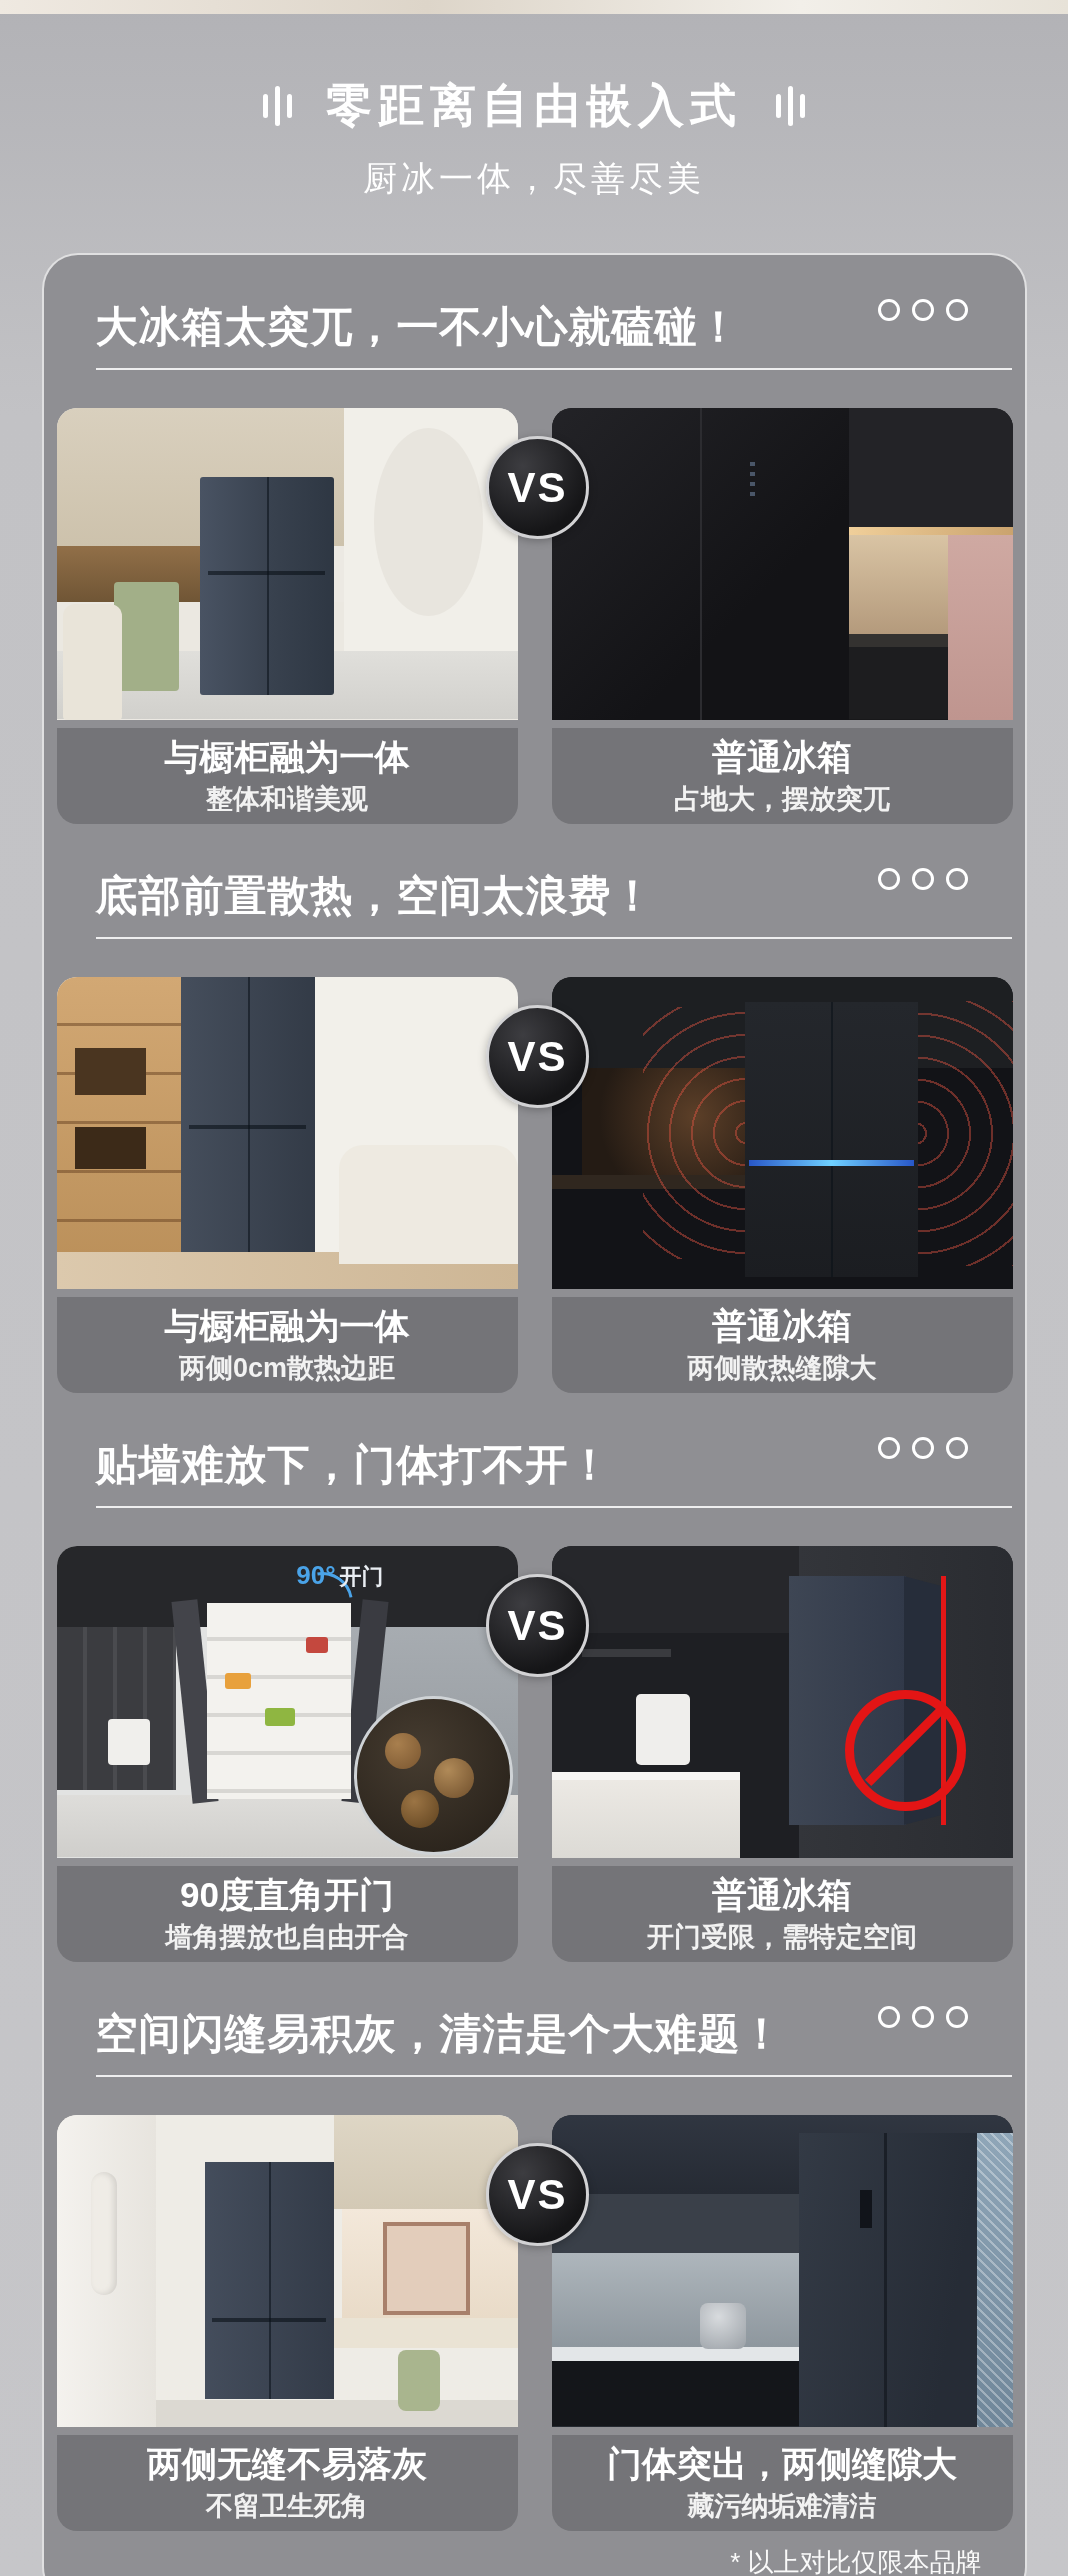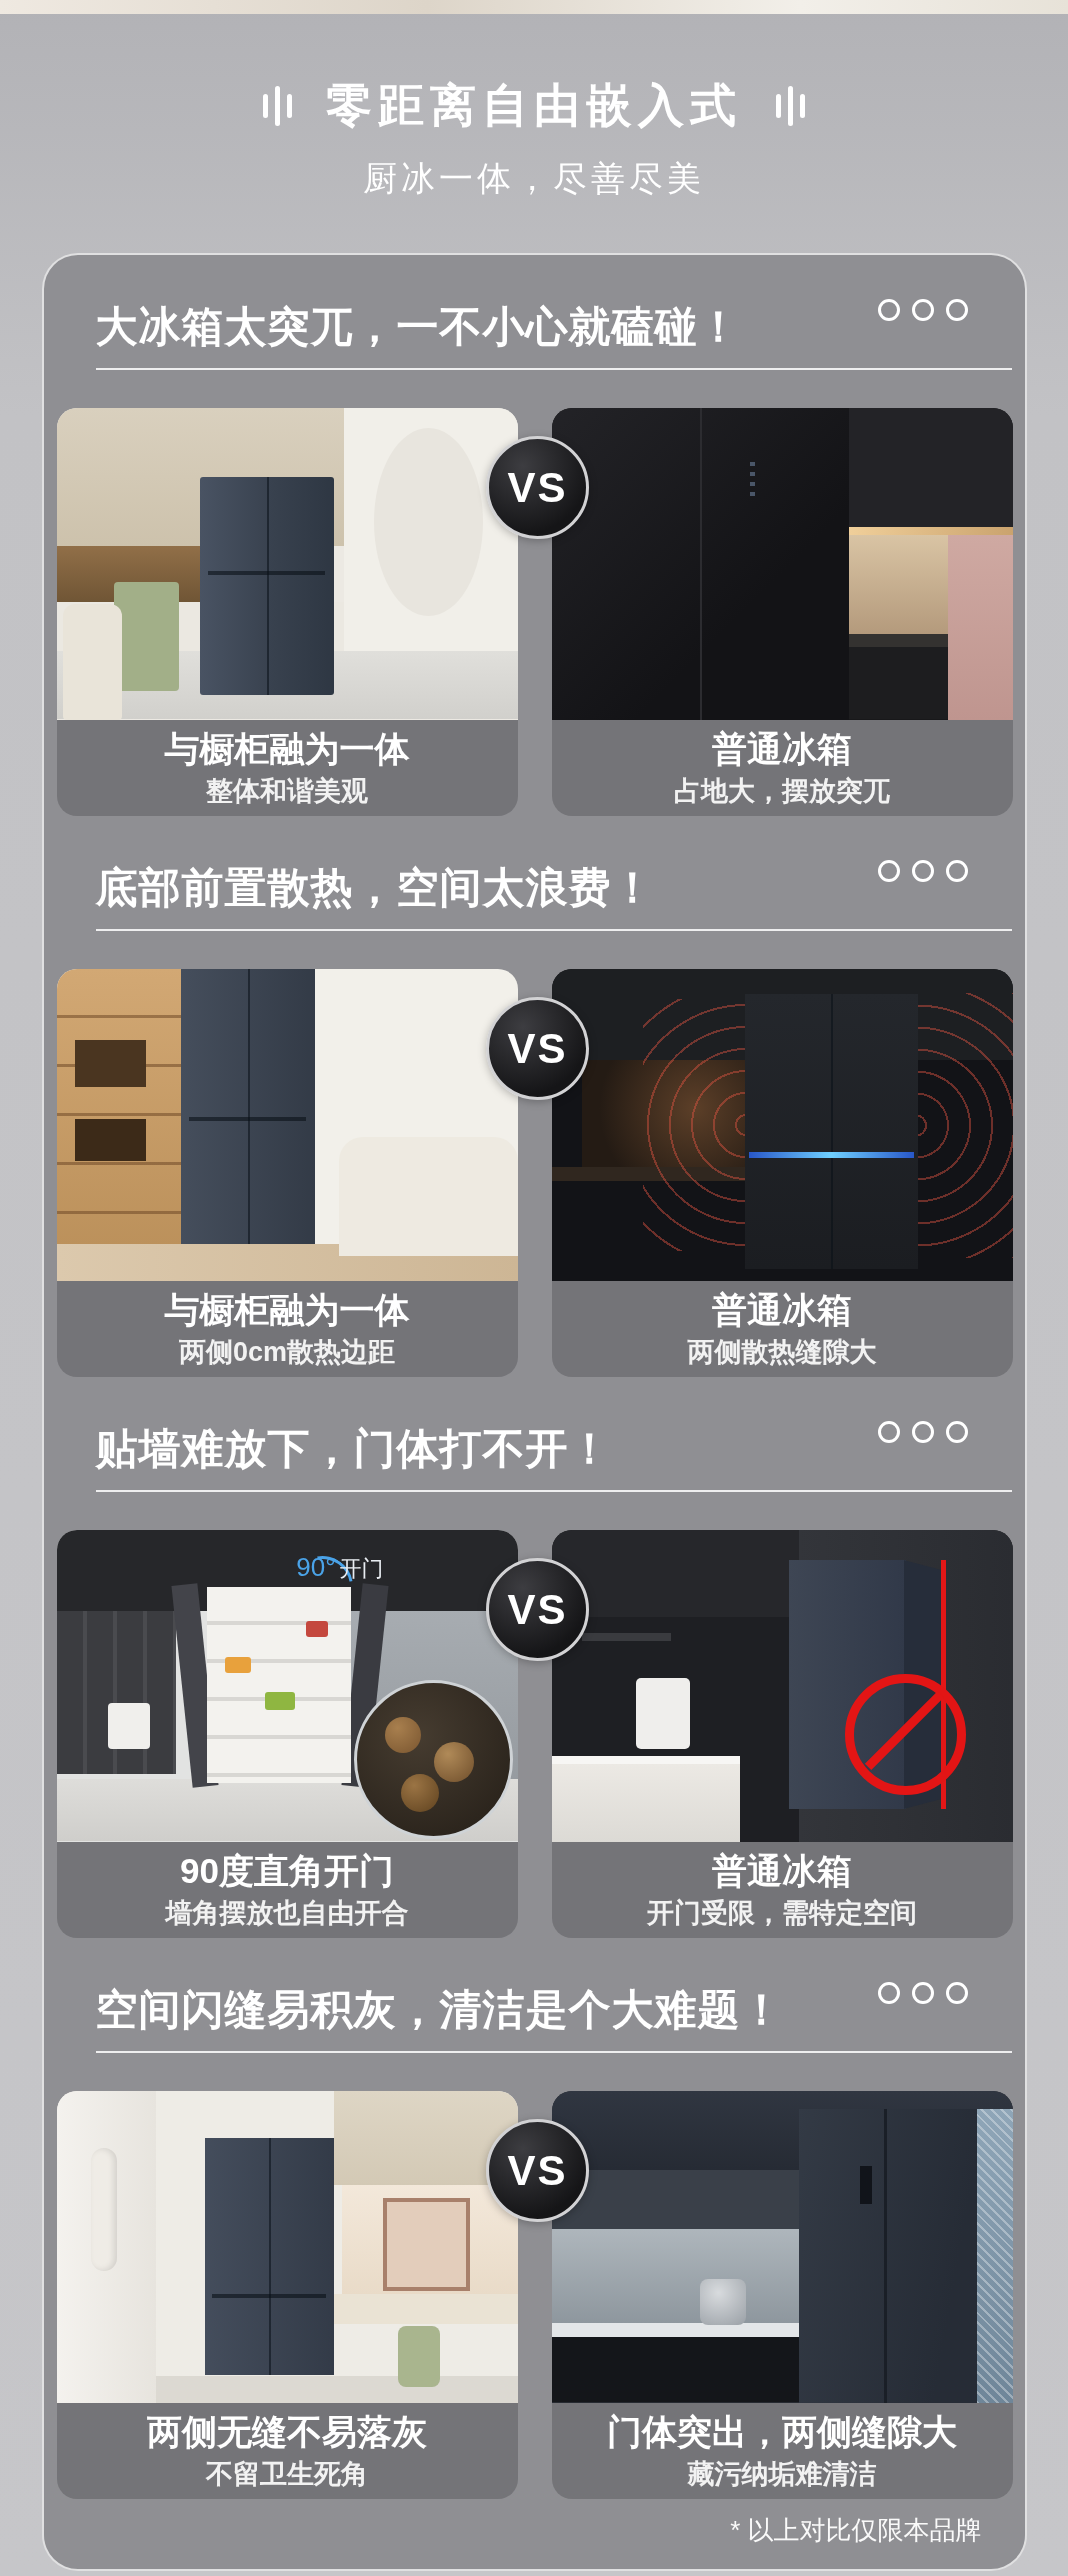--- a/index.html
+++ b/index.html
@@ -26,35 +26,35 @@
   .sec-head{display:flex;justify-content:space-between;
         margin:0 44px 0 39px;height:47px;}
   .sec-title{color:#fff;font-size:42px;font-weight:700;letter-spacing:1px;}
   .dots{display:flex;gap:12px;}
   .dots i{display:block;width:16px;height:16px;border:3px solid #fff;border-radius:50%;}
   .divider{height:0;border-top:2px solid rgba(255,255,255,.85);margin:22px 0 0 39px;}
   .compare{position:relative;margin-top:38px;display:flex;gap:34px;}
   .panel{width:461px;}
   .p-img{position:relative;width:461px;height:312px;border-radius:20px 20px 0 0;overflow:hidden;}
   .p-cap{height:96px;background:#747478;border-radius:0 0 20px 20px;
-        display:flex;flex-direction:column;align-items:center;justify-content:center;color:#fff;}
+        display:flex;flex-direction:column;align-items:center;justify-content:center;color:#fff;margin-top:8px;}
   .cap-t{font-size:35px;font-weight:700;line-height:40px;}
   .cap-s{font-size:27px;line-height:32px;margin-top:6px;color:#f2f2f2;font-weight:bold;}
   .vs{position:absolute;left:50%;top:28px;margin-left:-48px;width:97px;height:97px;
       border-radius:50%;border:3px solid #d2d2d4;z-index:5;
       background:radial-gradient(circle at 35% 28%,#3d3d41,#151517 72%);
       display:flex;align-items:center;justify-content:center;
       color:#fff;font-size:42px;font-weight:800;letter-spacing:2px;
       box-shadow:0 2px 8px rgba(0,0,0,.25);}
   .abs{position:absolute;}
   .footnote{margin:16px 30px 0 0;text-align:right;color:#fafafa;font-size:26px;line-height:30px;}
   
   .seam-v{position:absolute;left:50%;top:0;width:2px;height:100%;background:rgba(10,16,24,.55);}
   .seam-h{position:absolute;left:6%;width:88%;height:4px;background:rgba(10,16,24,.6);}
-  .anno{position:absolute;left:52%;top:14px;font-size:22px;font-weight:400;z-index:4;white-space:nowrap;margin-top:8px;}
+  .anno{position:absolute;left:52%;top:14px;font-size:22px;font-weight:700;z-index:4;white-space:nowrap;}
   .anno .deg{color:#4aa3e8;font-size:26px;}
   .anno .txt{color:#e9edf2;margin-left:4px;}
   .no-entry{position:absolute;width:103px;height:103px;border:9px solid #e31515;border-radius:50%;z-index:4;}
   .no-entry i{position:absolute;left:50%;top:-4px;width:9px;height:103px;margin-left:-5px;
       background:#e31515;transform:rotate(45deg);transform-origin:50% 50%;display:block;}
 </style>
 </head>
 <body>
 
 <div class="page">

